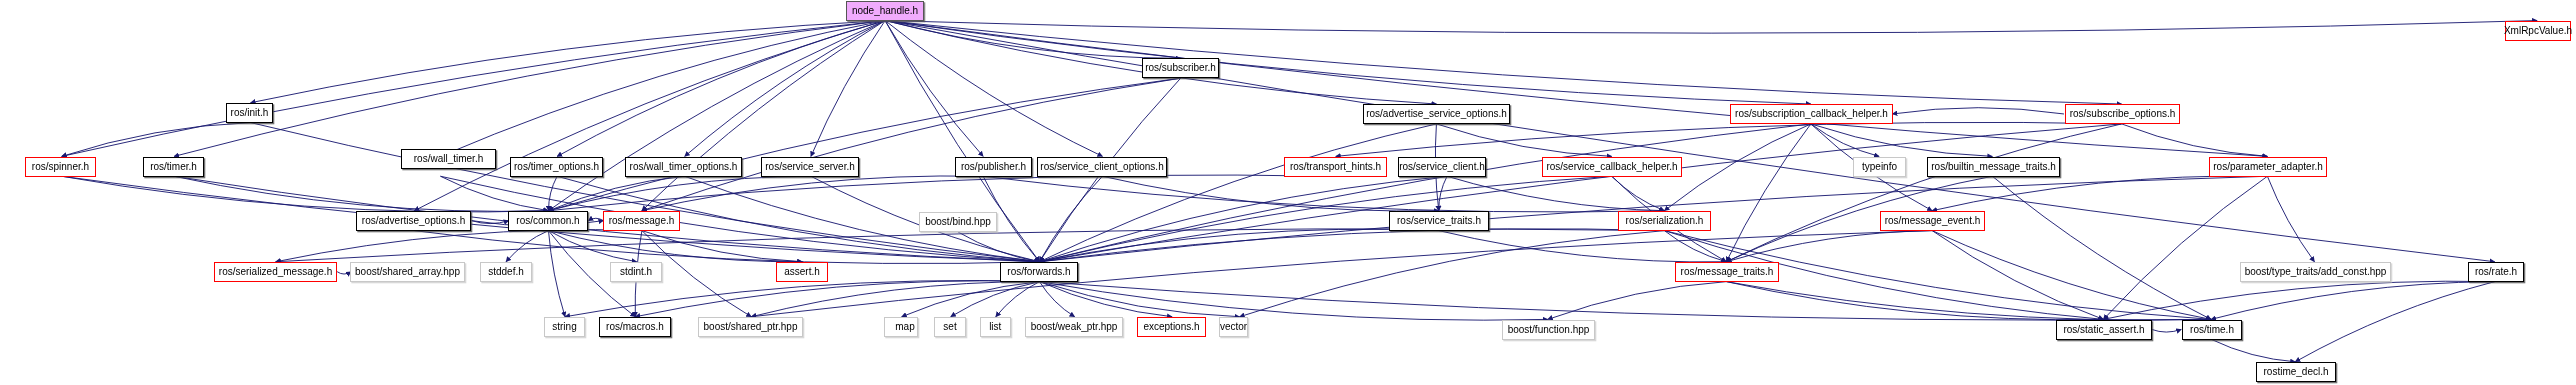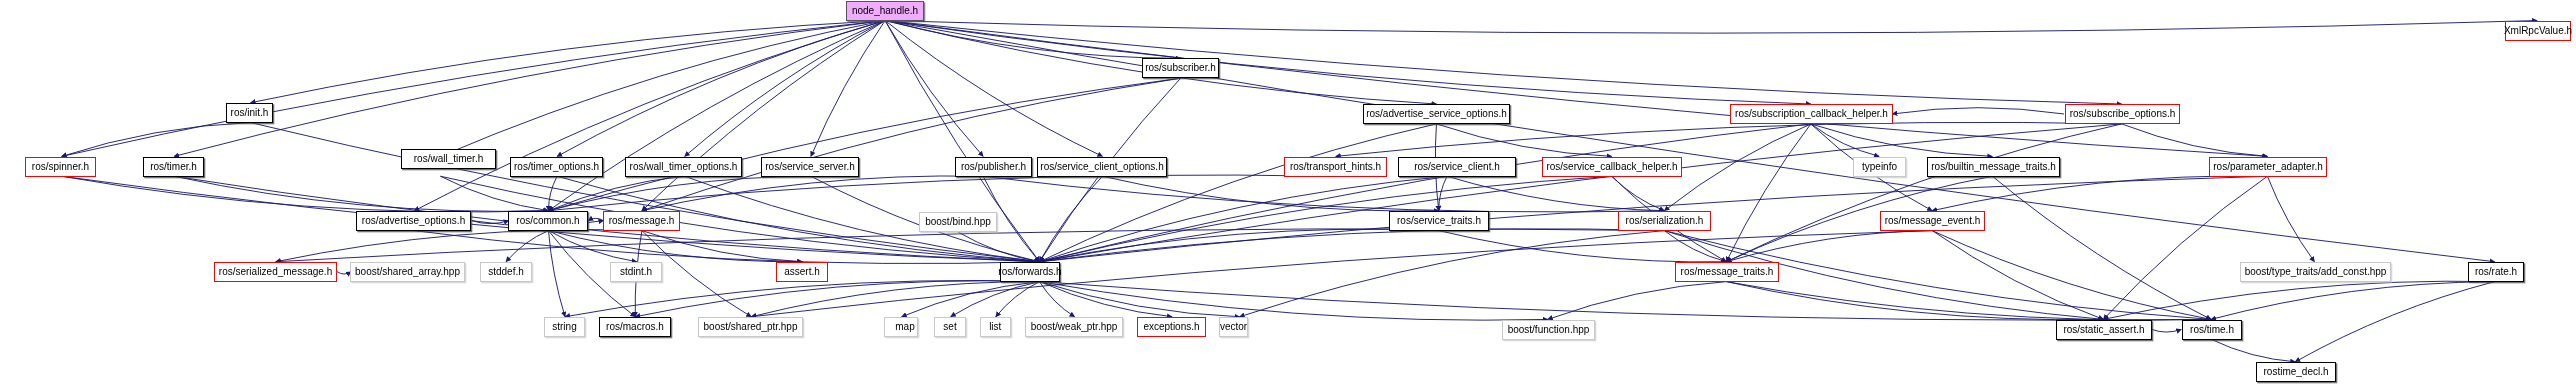--- a/index.html
+++ b/index.html
@@ -184,21 +184,21 @@
       </div>
       <div class="node solid" style="left: 944px; top: 157px; width: 77px; margin-left: 11px;">
         <span>ros/publisher.h</span>
       </div>
       <div class="node solid" style="left: 1037px; top: 157px; width: 130px;">
         <span>ros/service_client_options.h</span>
       </div>
       <div class="node red" style="left: 1284px; top: 157px; width: 103px;">
         <span>ros/transport_hints.h</span>
       </div>
-      <div class="node solid" style="left: 1398px; top: 157px; width: 118px;">
+      <div class="node solid" style="left: 1398px; top: 157px; width: 88px;">
         <span>ros/service_client.h</span>
       </div>
       <div class="node red" style="left: 1542px; top: 157px; width: 140px;">
         <span>ros/service_callback_helper.h</span>
       </div>
       <div class="node grey" style="left: 1853px; top: 157px; width: 53px;">
         <span>typeinfo</span>
       </div>
       <div class="node solid" style="left: 1927px; top: 157px; width: 133px;">
         <span>ros/builtin_message_traits.h</span>
@@ -235,21 +235,21 @@
       </div>
       <div class="node grey" style="left: 480px; top: 262px; width: 52px;">
         <span>stddef.h</span>
       </div>
       <div class="node grey" style="left: 610px; top: 262px; width: 52px;">
         <span>stdint.h</span>
       </div>
       <div class="node red" style="left: 776px; top: 262px; width: 52px;">
         <span>assert.h</span>
       </div>
-      <div class="node solid" style="left: 1000px; top: 262px; width: 60px;">
+      <div class="node solid" style="left: 1000px; top: 262px; width: 78px;">
         <span>ros/forwards.h</span>
       </div>
       <div class="node red" style="left: 1675px; top: 262px; width: 104px;">
         <span>ros/message_traits.h</span>
       </div>
       <div class="node grey" style="left: 2240px; top: 262px; width: 151px;">
         <span>boost/type_traits/add_const.hpp</span>
       </div>
       <div class="node solid" style="left: 2468px; top: 262px; width: 56px;">
         <span>ros/rate.h</span>

